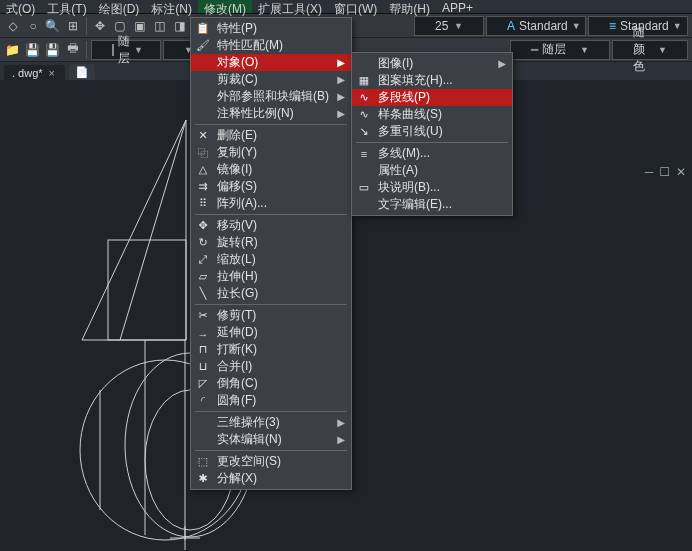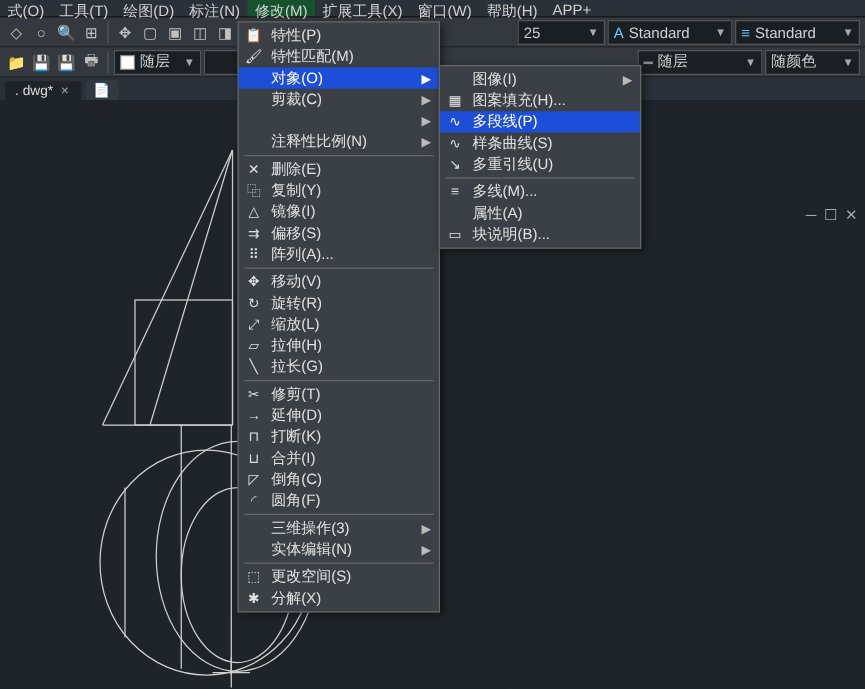--- a/index.html
+++ b/index.html
@@ -41,21 +41,21 @@
   display: flex; align-items: center; justify-content: center;
   color: #c0c0c0;
 }
 .sep { width: 1px; height: 18px; background: #555; margin: 0 2px; }
 .combo {
   display: flex; align-items: center;
   background: #1a1f23;
   border: 1px solid #555;
   height: 20px;
   min-width: 50px;
-  padding: 0 4px;
+  padding: 0 20px;
   gap: 4px;
   position: relative;
 }
 .combo .drop { margin-left: auto; font-size: 9px; color: #aaa; }
 .swatch { width: 12px; height: 12px; border: 1px solid #888; }
 .tabbar {
   background: #2a3138; height: 20px; display: flex; align-items: flex-end;
   border-bottom: 1px solid #111;
 }
 .tab {
@@ -86,21 +86,21 @@
 }
 .dd-row {
   display: flex;
   align-items: center;
   height: 17px;
   padding: 0 18px 0 26px;
   position: relative;
   white-space: nowrap;
   color: #e0e0e0;
 }
-.dd-row.highlight { background: #1d4ed8; color: #fff; }
+.dd-row.highlight { background: #b91c1c; color: #fff; }
 .dd-row .ico {
   position: absolute; left: 4px; width: 16px; text-align: center;
   font-size: 11px;
 }
 .dd-row .arrow {
   position: absolute; right: 6px; font-size: 10px; color: #bbb;
 }
 .dd-row.highlight .arrow { color: #fff; }
 .dd-sep { height: 1px; background: #666; margin: 2px 4px; }
 .menu1 { left: 190px; top: 17px; width: 162px; }
@@ -226,20 +226,21 @@
     </div>
   <div class="dd-row highlight">
       <span>对象(O)</span>
       <span class="arrow">▶</span>
     </div>
   <div class="dd-row">
       <span>剪裁(C)</span>
       <span class="arrow">▶</span>
     </div>
   <div class="dd-row">
+      <span>外部参照和块编辑(B)</span>
       <span class="arrow">▶</span>
     </div>
   <div class="dd-row">
       <span>注释性比例(N)</span>
       <span class="arrow">▶</span>
     </div>
   <div class="dd-sep"></div>
   <div class="dd-row">
       <span class="ico">✕</span>
       <span>删除(E)</span>
@@ -352,13 +353,16 @@
       <span class="ico">≡</span>
       <span>多线(M)...</span>
     </div>
   <div class="dd-row">
       <span>属性(A)</span>
     </div>
   <div class="dd-row">
       <span class="ico">▭</span>
       <span>块说明(B)...</span>
     </div>
+  <div class="dd-row">
+      <span>文字编辑(E)...</span>
+    </div>
 </div>
 
 </body></html>

